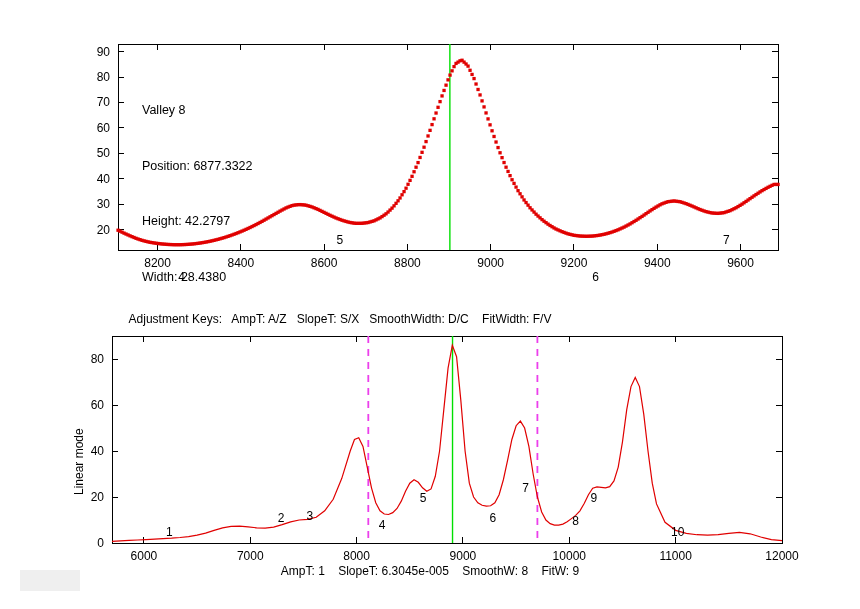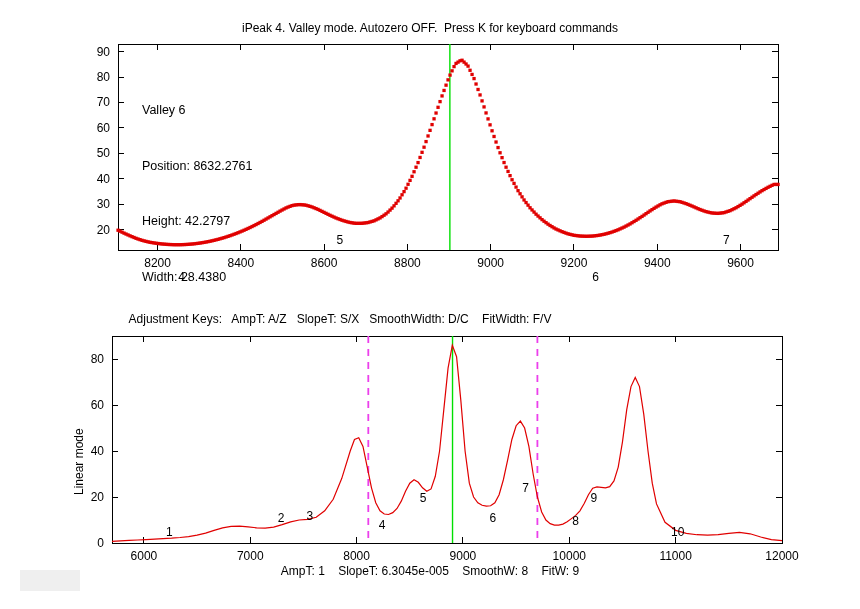--- a/index.html
+++ b/index.html
@@ -36,25 +36,24 @@
   .trace-line{fill:none;stroke:#e00000;stroke-width:1.2;}
   .marker{fill:#e00000;}
   .cursor-line{stroke:#00e000;stroke-width:1.4;}
   .dashed-line{stroke:#ec3fec;stroke-width:1.8;stroke-dasharray:7 6;fill:none;}
 </style>
 </head>
 <body>
 
 <div class="figure">
 
-  <div class="axes-title" id="upper-title">iPeak 4. Valley mode. Autozero OFF.  Press K for keyboard commands</div>
 
   <div class="annot">
-    <div>Valley 6</div>
-    <div>Position: 8632.2761</div>
+    <div>Valley 8</div>
+    <div>Position: 6877.3322</div>
     <div>Height: 42.2797</div>
     <div>Width: 28.4380</div>
   </div>
 
   <svg id="upper-svg" width="860" height="290" style="position:absolute;left:0;top:0;">
       <rect x="118" y="44" width="660" height="206" class="axis-line"></rect>
       <line x1="157.5583596214511" y1="250" x2="157.5583596214511" y2="244" class="tick"></line>
       <line x1="157.5583596214511" y1="44" x2="157.5583596214511" y2="50" class="tick"></line>
       <text x="157.5583596214511" y="267" text-anchor="middle" class="ticklabel">8200</text>
       <line x1="240.8391167192429" y1="250" x2="240.8391167192429" y2="244" class="tick"></line>

